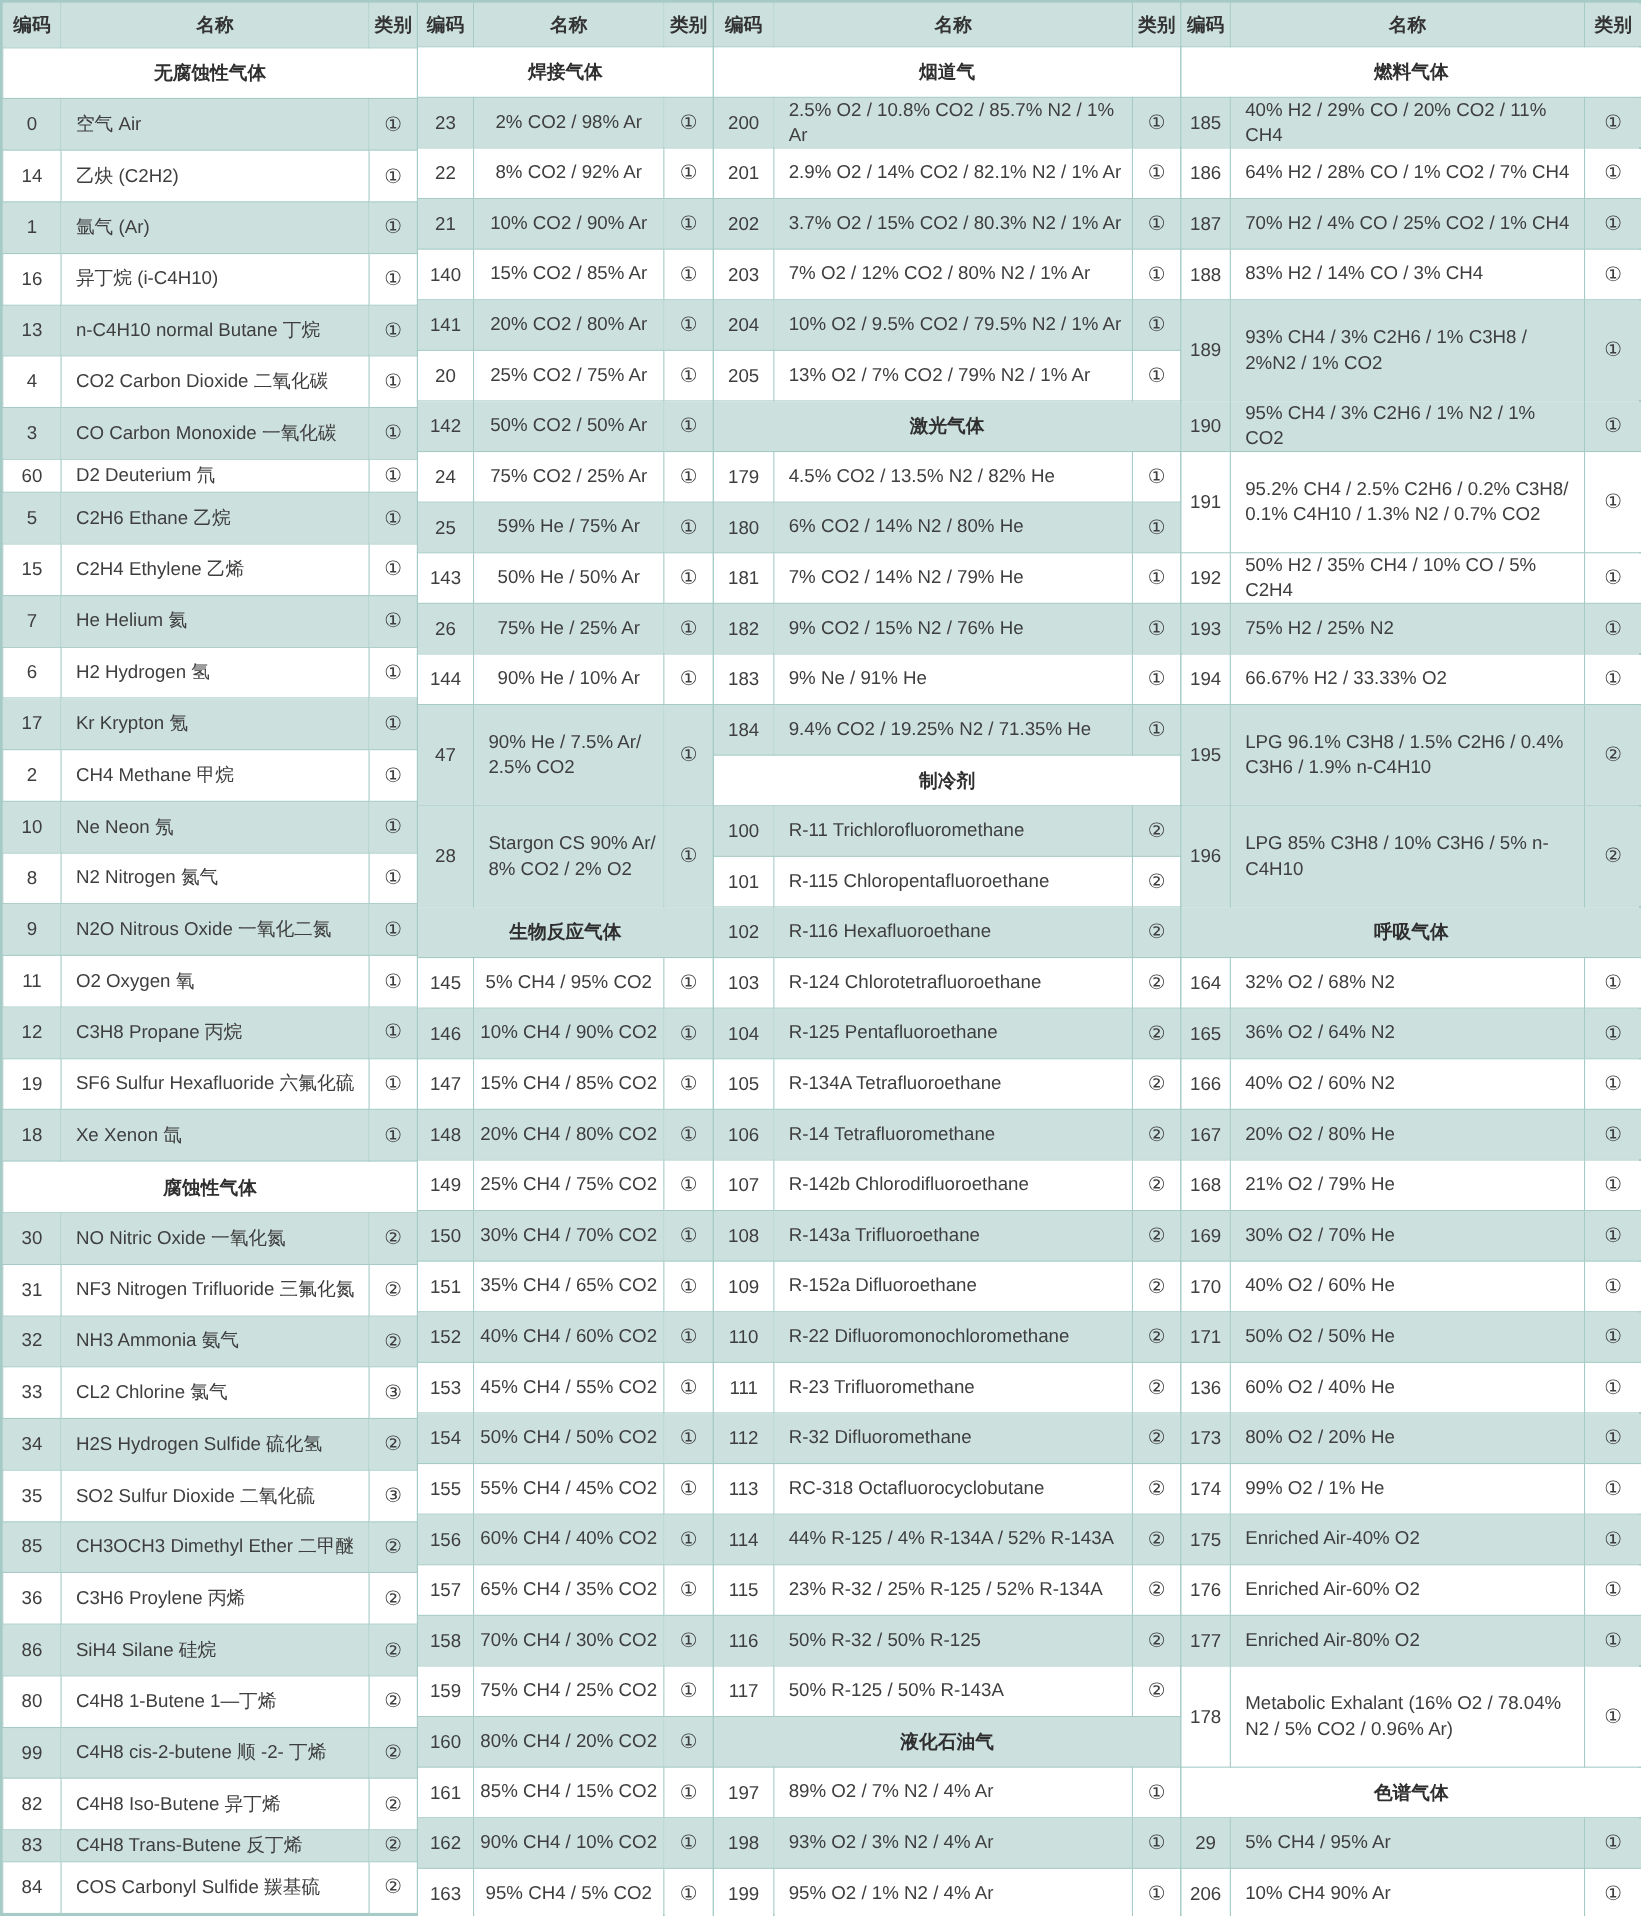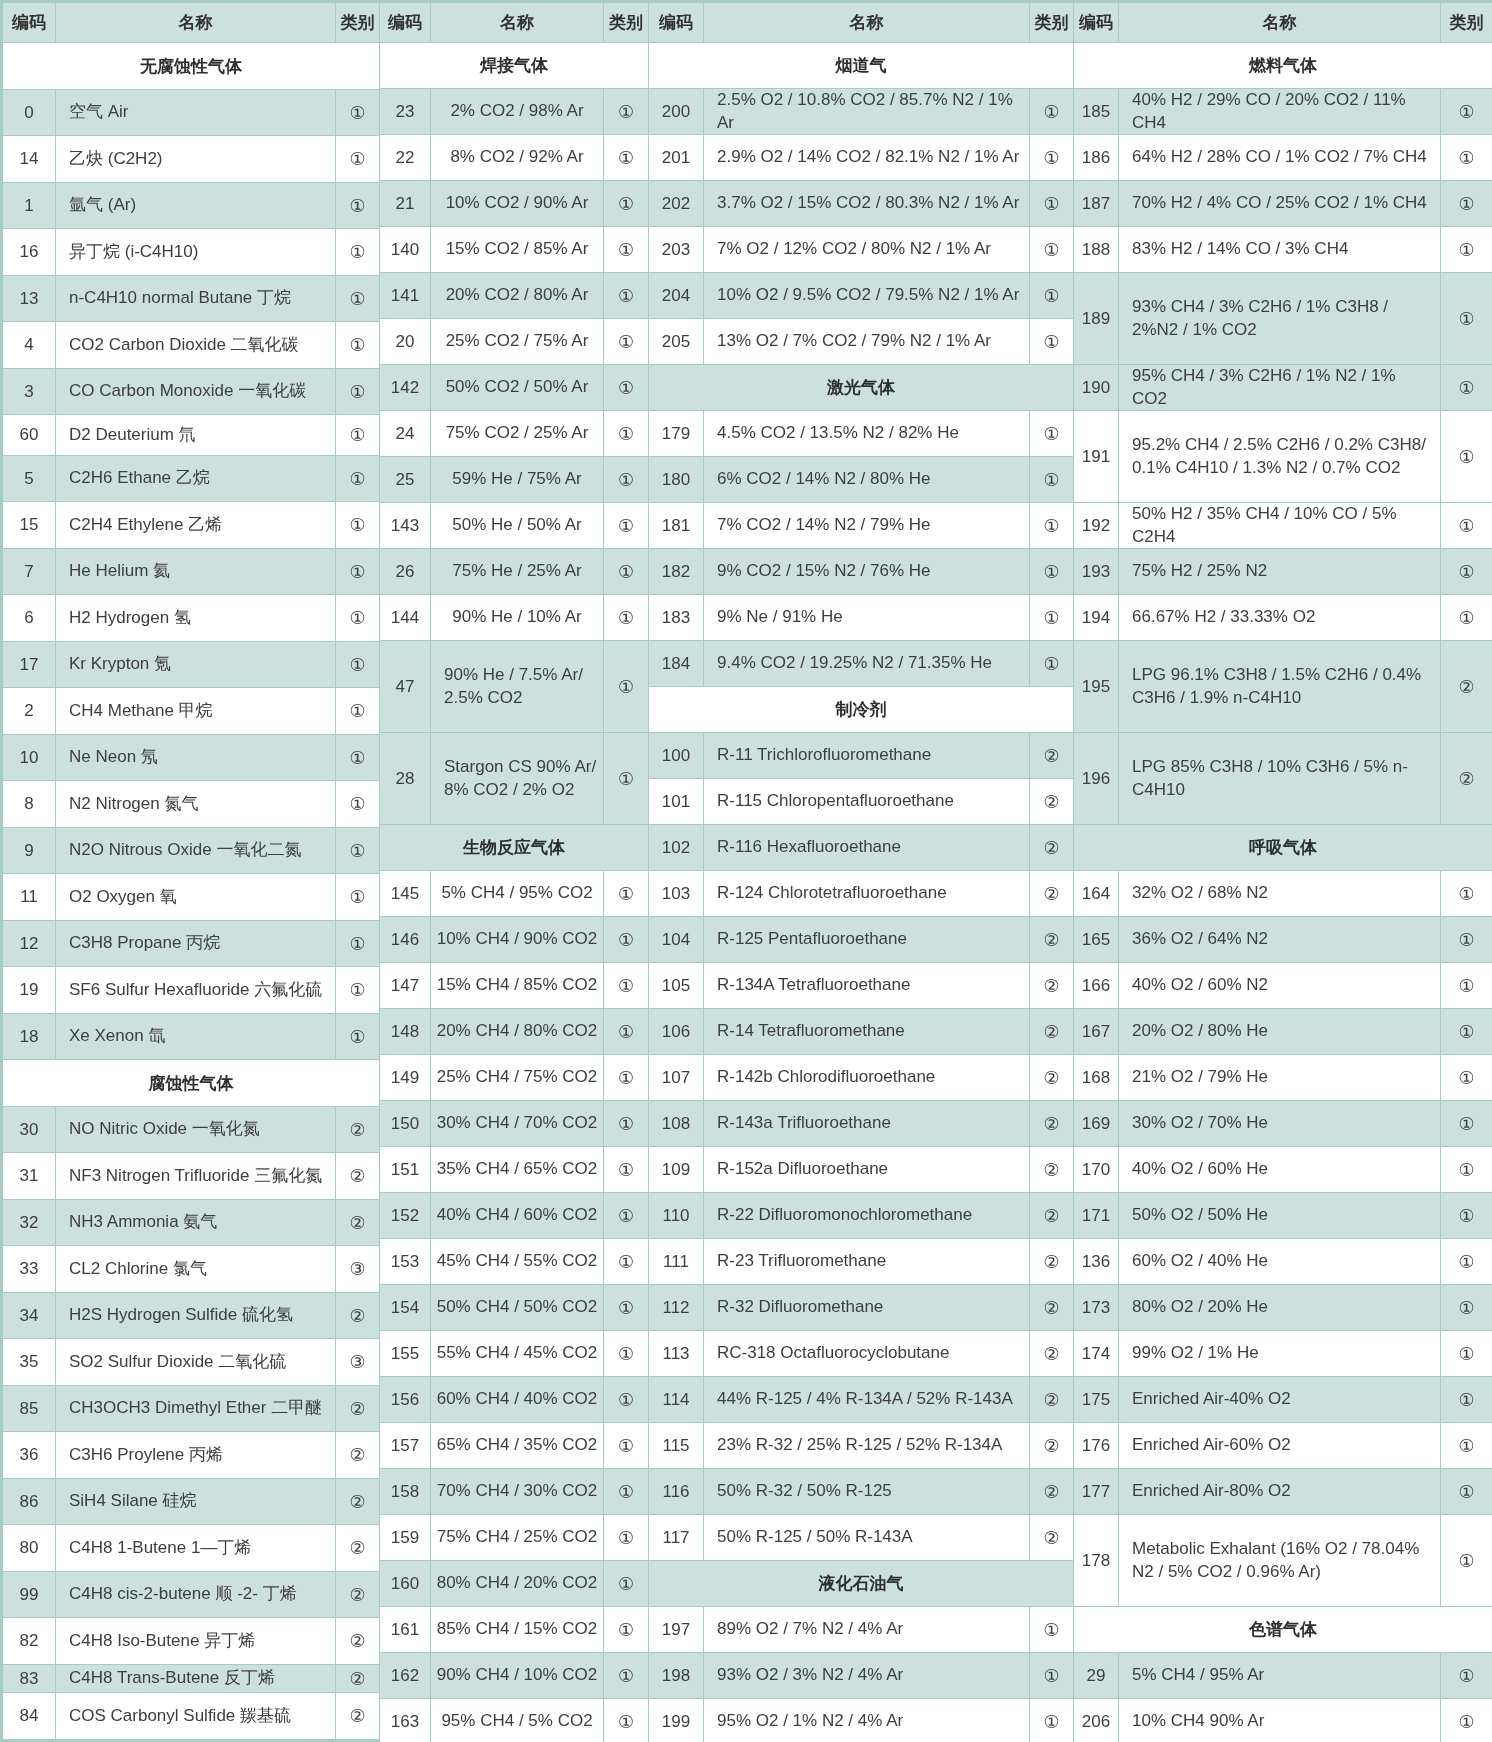--- a/index.html
+++ b/index.html
@@ -106,21 +106,21 @@
         <tr style="height: 46px;">
           <td class="code unit-odd">4</td>
           <td class="name unit-odd">CO2 Carbon Dioxide 二氧化碳</td>
           <td class="cat unit-odd">①</td>
         </tr>
         <tr style="height: 46px;">
           <td class="code unit-even">3</td>
           <td class="name unit-even">CO Carbon Monoxide 一氧化碳</td>
           <td class="cat unit-even">①</td>
         </tr>
-        <tr style="height: 40px;">
+        <tr style="height: 30px;">
           <td class="code unit-odd">60</td>
           <td class="name unit-odd">D2 Deuterium 氘</td>
           <td class="cat unit-odd">①</td>
         </tr>
         <tr style="height: 46px;">
           <td class="code unit-even">5</td>
           <td class="name unit-even">C2H6 Ethane 乙烷</td>
           <td class="cat unit-even">①</td>
         </tr>
         <tr style="height: 46px;">

